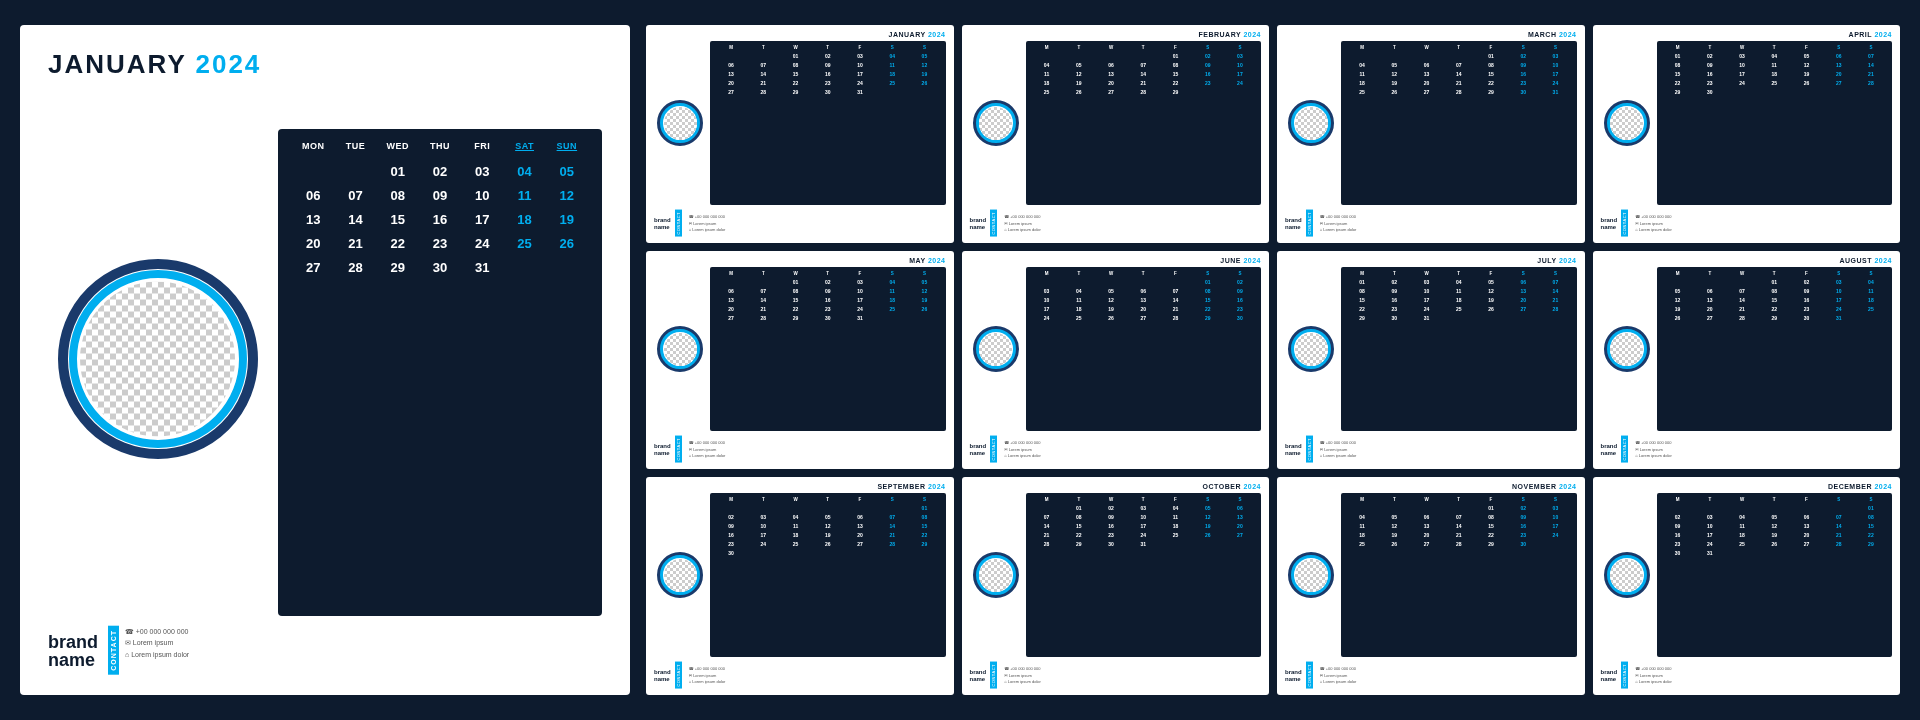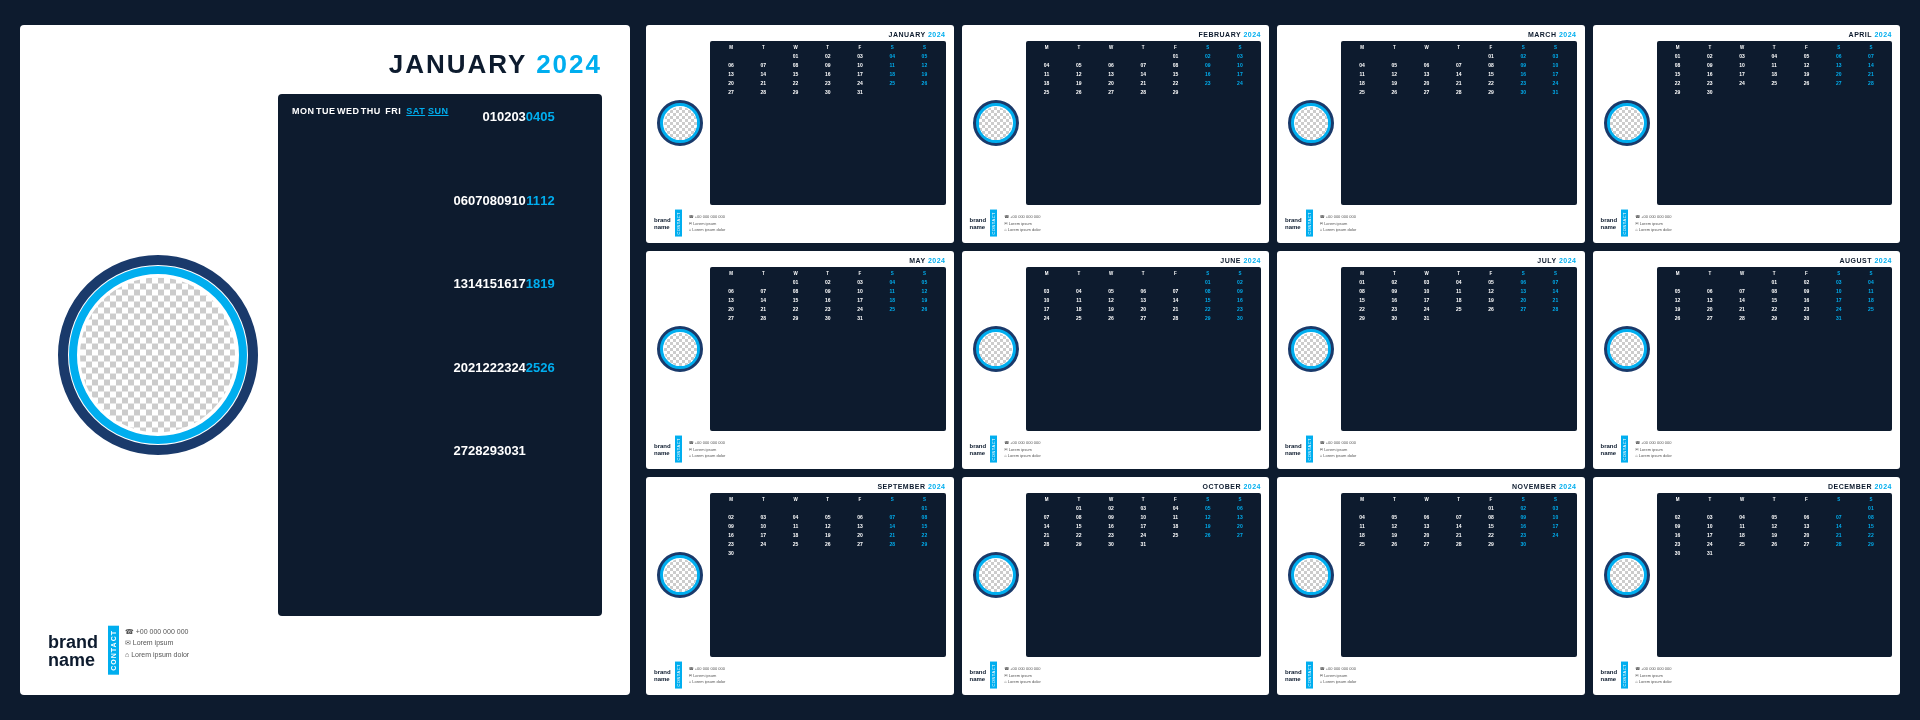--- a/index.html
+++ b/index.html
@@ -24,26 +24,26 @@
       height: 670px;
       border-radius: 4px;
       display: flex;
       flex-direction: column;
       padding: 24px 28px 20px 28px;
       position: relative;
       overflow: hidden;
     }
 
     .main-title {
-      text-align: right;
+      text-align: left;
       font-size: 26px;
       font-weight: 900;
       letter-spacing: 2px;
       color: #0d1b2e;
-      margin-bottom: 14px;
+      margin-bottom: 21px;
     }
     .main-title span {
       color: #00aeef;
     }
 
     .main-body {
       display: flex;
       flex: 1;
       gap: 0;
     }
@@ -87,22 +87,23 @@
       top: 50%;
       transform: translateY(-50%);
     }
 
     .calendar-right {
       flex: 1;
       background: #0d1b2e;
       border-radius: 4px;
       padding: 12px 14px;
       display: flex;
-      flex-direction: row;
+      flex-direction: column;
       gap: 4px;
+      margin-top: 28px;
     }
 
     .cal-header {
       display: grid;
       grid-template-columns: repeat(7, 1fr);
       margin-bottom: 6px;
     }
     .cal-header-cell {
       text-align: center;
       font-size: 9px;

